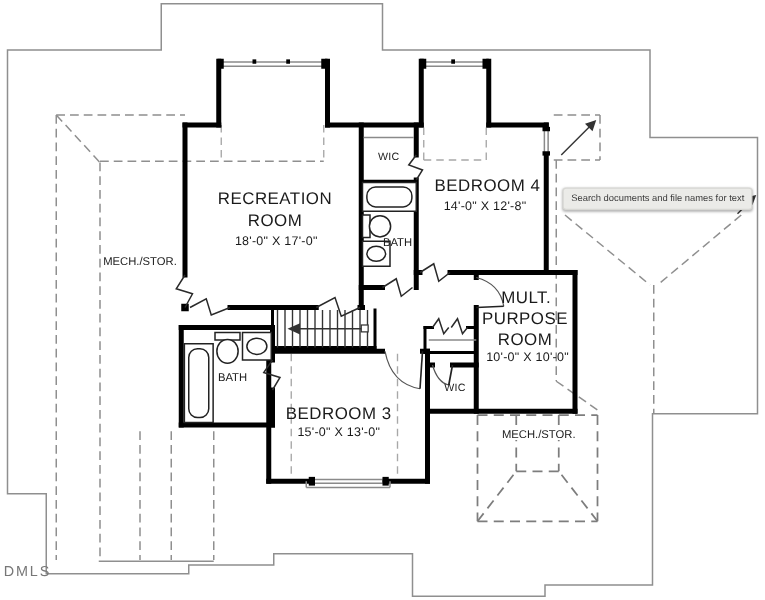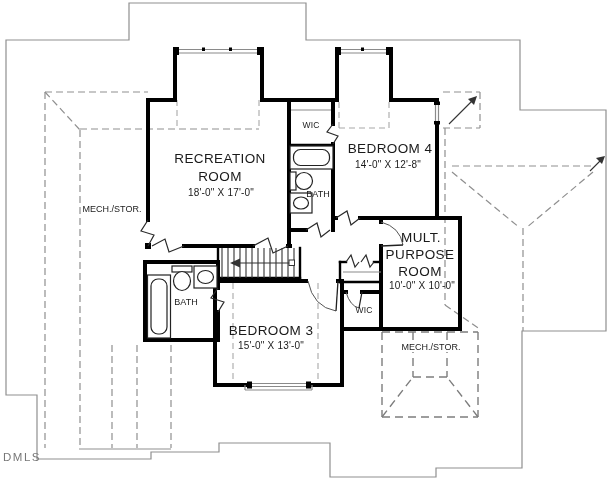--- a/index.html
+++ b/index.html
@@ -246,13 +246,14 @@
     <text class="tiny" x="364" y="313">WIC</text>
 
     <text class="small" x="112" y="212">MECH./STOR.</text>
     <rect x="397" y="340" width="68" height="12" fill="#fff"></rect>
     <text class="small" x="431" y="350">MECH./STOR.</text>
 
     <text class="wm" x="3" y="461">DMLS</text>
   </g>
 </svg>
 
+  <div id="search-tip">Search documents and file names for text</div>
 </div>
 
 </body></html>

